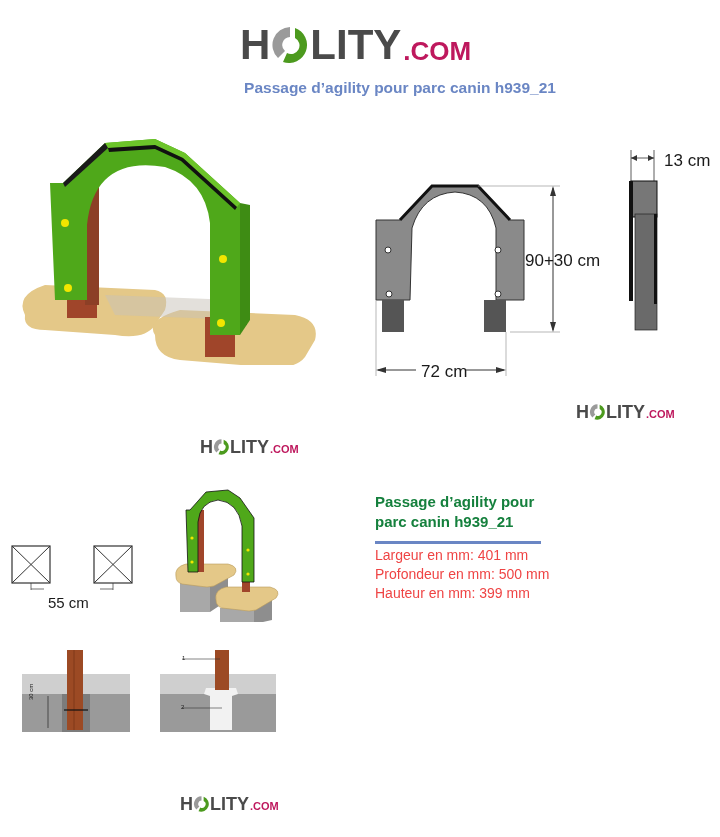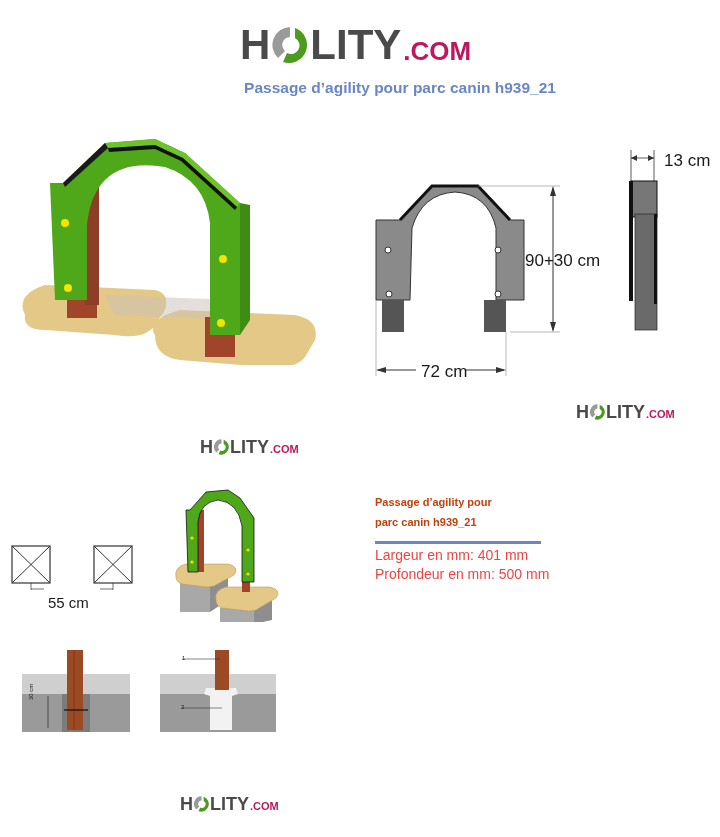--- a/index.html
+++ b/index.html
@@ -18,21 +18,21 @@
   .logo-main .com { font-size: 26px; line-height: 30px; margin-left: 2px; }
 
   .logo-sm .letters { font-size: 18px; line-height: 18px; }
   .logo-sm .com { font-size: 11px; line-height: 13px; margin-left: 1px; }
 
   .title-main { left: 0; width: 800px; top: 79px; text-align: center; color: #6a86c4; font-weight: bold; font-size: 15.5px; }
 
   
   .dim { font-size: 17px; color: #1a1a1a; }
 
-  .info-title { left: 375px; top: 492px; color: #c2410c; font-weight: bold; font-size: 11px; line-height: 20px; width: 200px; }
+  .info-title { left: 375px; top: 492px; color: #15803d; font-weight: bold; font-size: 15px; line-height: 20px; width: 200px; }
   .info-rule { left: 375px; top: 541px; width: 166px; height: 3px; background: #6a86c4; }
   .info-list { left: 375px; top: 546px; font-size: 14px; line-height: 19px; color: #ef4444; }
 </style>
 </head>
 <body>
 
 <div class="abs logo logo-main">
   <span class="letters">H</span>
   <span class="ring" style="width:38px;height:42px;margin:0 1px;">
     <svg width="38" height="42" viewBox="0 0 38 42">
@@ -173,20 +173,21 @@
 </div>
 
 <div class="abs info-title">
   <div>Passage d’agility pour</div>
   <div>parc canin h939_21</div>
 </div>
 <div class="abs info-rule"></div>
 <div class="abs info-list">
   <div>Largeur en mm: 401 mm</div>
   <div>Profondeur en mm: 500 mm</div>
+  <div>Hauteur en mm: 399 mm</div>
 </div>
 
 <div class="abs" style="left:22px;top:650px;width:110px;height:85px;">
   <svg width="110" height="85" viewBox="0 0 110 85">
     <rect x="0" y="24" width="108" height="20" fill="#cfcfcf"></rect>
     <rect x="0" y="44" width="108" height="38" fill="#9a9a9a"></rect>
     <rect x="40" y="44" width="28" height="38" fill="#7c7c7c"></rect>
     <rect x="45" y="0" width="16" height="80" fill="#9c4a24"></rect>
     <line x1="52" y1="0" x2="52" y2="80" stroke="#7a3518" stroke-width="0.8"></line>
     <line x1="42" y1="60" x2="66" y2="60" stroke="#111" stroke-width="1.2"></line>

